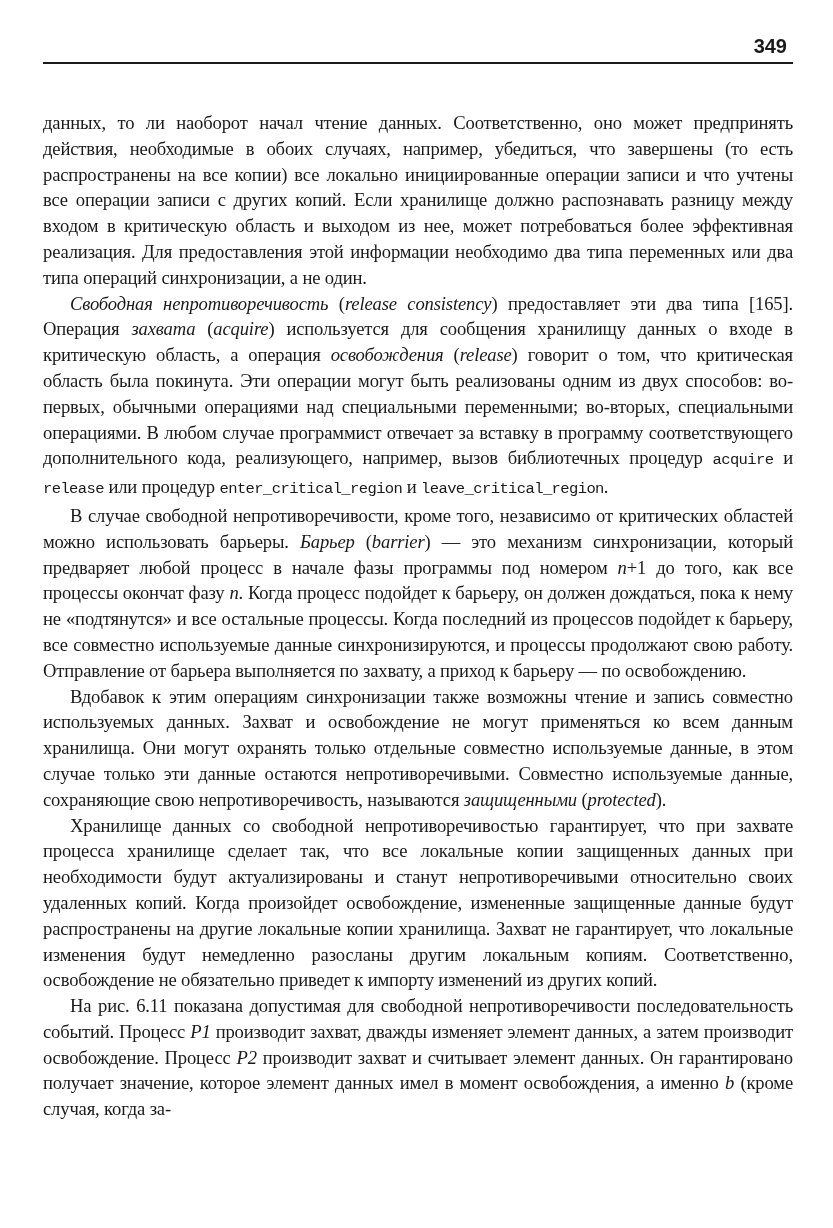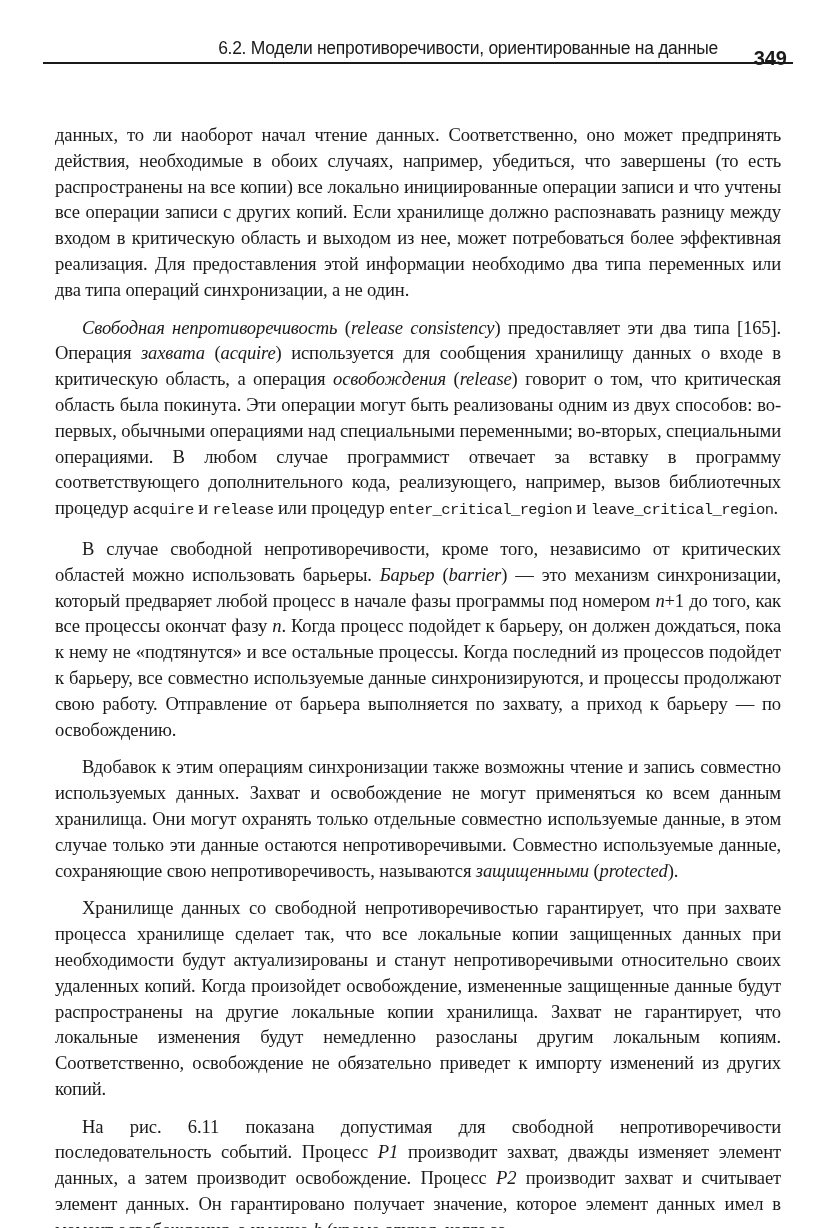--- a/index.html
+++ b/index.html
@@ -6,39 +6,38 @@
   body { width: 833px; height: 1228px; position: relative; overflow: hidden; color: #1a1a1a; }
   .header {
     position: absolute; left: 43px; top: 34px; width: 750px; height: 28px;
     border-bottom: 2px solid #1a1a1a;
     font-family: "Liberation Sans", sans-serif;
   }
   .running-title {
     position: absolute; right: 75px; top: 4px; font-size: 17.5px; letter-spacing: -0.3px;
   }
   .page-number {
-    position: absolute; right: 6px; top: 13px; font-size: 20px; font-weight: bold;
+    position: absolute; right: 6px; top: 1px; font-size: 20px; font-weight: bold;
   }
   .body-text {
     position: absolute; left: 43px; top: 110px; width: 750px;
     font-family: "Liberation Serif", serif;
     font-size: 18.6px; line-height: 25.8px; text-align: justify;
     letter-spacing: -0.15px;
   }
-  .body-text p { margin: 12px; text-indent: 0; }
+  .body-text p { margin: 0; text-indent: 0; }
   .body-text p.indent { text-indent: 27px; }
   .body-text p.first { text-indent: 0; }
   .mono { font-family: "Liberation Mono", monospace; font-size: 15.5px; letter-spacing: -0.6px; }
   em { }
 </style>
 </head>
 <body>
 
 <div class="header">
-  <span class="running-title">6.2. Модели непротиворечивости, ориентированные на данные</span>
   <span class="page-number">349</span>
 </div>
 
 <div class="body-text">
   <p class="first">данных, то ли наоборот начал чтение данных. Соответственно, оно может предпринять действия, необходимые в обоих случаях, например, убедиться, что завершены (то есть распространены на все копии) все локально инициированные операции записи и что учтены все операции записи с других копий. Если хранилище должно распознавать разницу между входом в критическую область и выходом из нее, может потребоваться более эффективная реализация. Для предоставления этой информации необходимо два типа переменных или два типа операций синхронизации, а не один.</p>
 
   <p class="indent"><em>Свободная непротиворечивость</em> (<em>release consistency</em>)<span> предоставляет эти два типа [165]. Операция </span><em>захвата</em> (<em>acquire</em>)<span> используется для сообщения хранилищу данных о входе в критическую область, а операция </span><em>освобождения</em> (<em>release</em>)<span> говорит о том, что критическая область была покинута. Эти операции могут быть реализованы одним из двух способов: во-первых, обычными операциями над специальными переменными; во-вторых, специальными операциями. В любом случае программист отвечает за вставку в программу соответствующего дополнительного кода, реализующего, например, вызов библиотечных процедур </span><span class="mono">acquire</span><span> и </span><span class="mono">release</span><span> или процедур </span><span class="mono">enter_critical_region</span><span> и </span><span class="mono">leave_critical_region</span><span>.</span></p>
 
   <p class="indent"><span>В случае свободной непротиворечивости, кроме того, независимо от критических областей можно использовать барьеры. </span><em>Барьер</em> (<em>barrier</em>)<span> — это механизм синхронизации, который предваряет любой процесс в начале фазы программы под номером </span><em>n</em><span>+1</span><span> до того, как все процессы окончат фазу </span><em>n</em><span>. Когда процесс подойдет к барьеру, он должен дождаться, пока к нему не «подтянутся» и все остальные процессы. Когда последний из процессов подойдет к барьеру, все совместно используемые данные синхронизируются, и процессы продолжают свою работу. Отправление от барьера выполняется по захвату, а приход к барьеру — по освобождению.</span></p>
 

